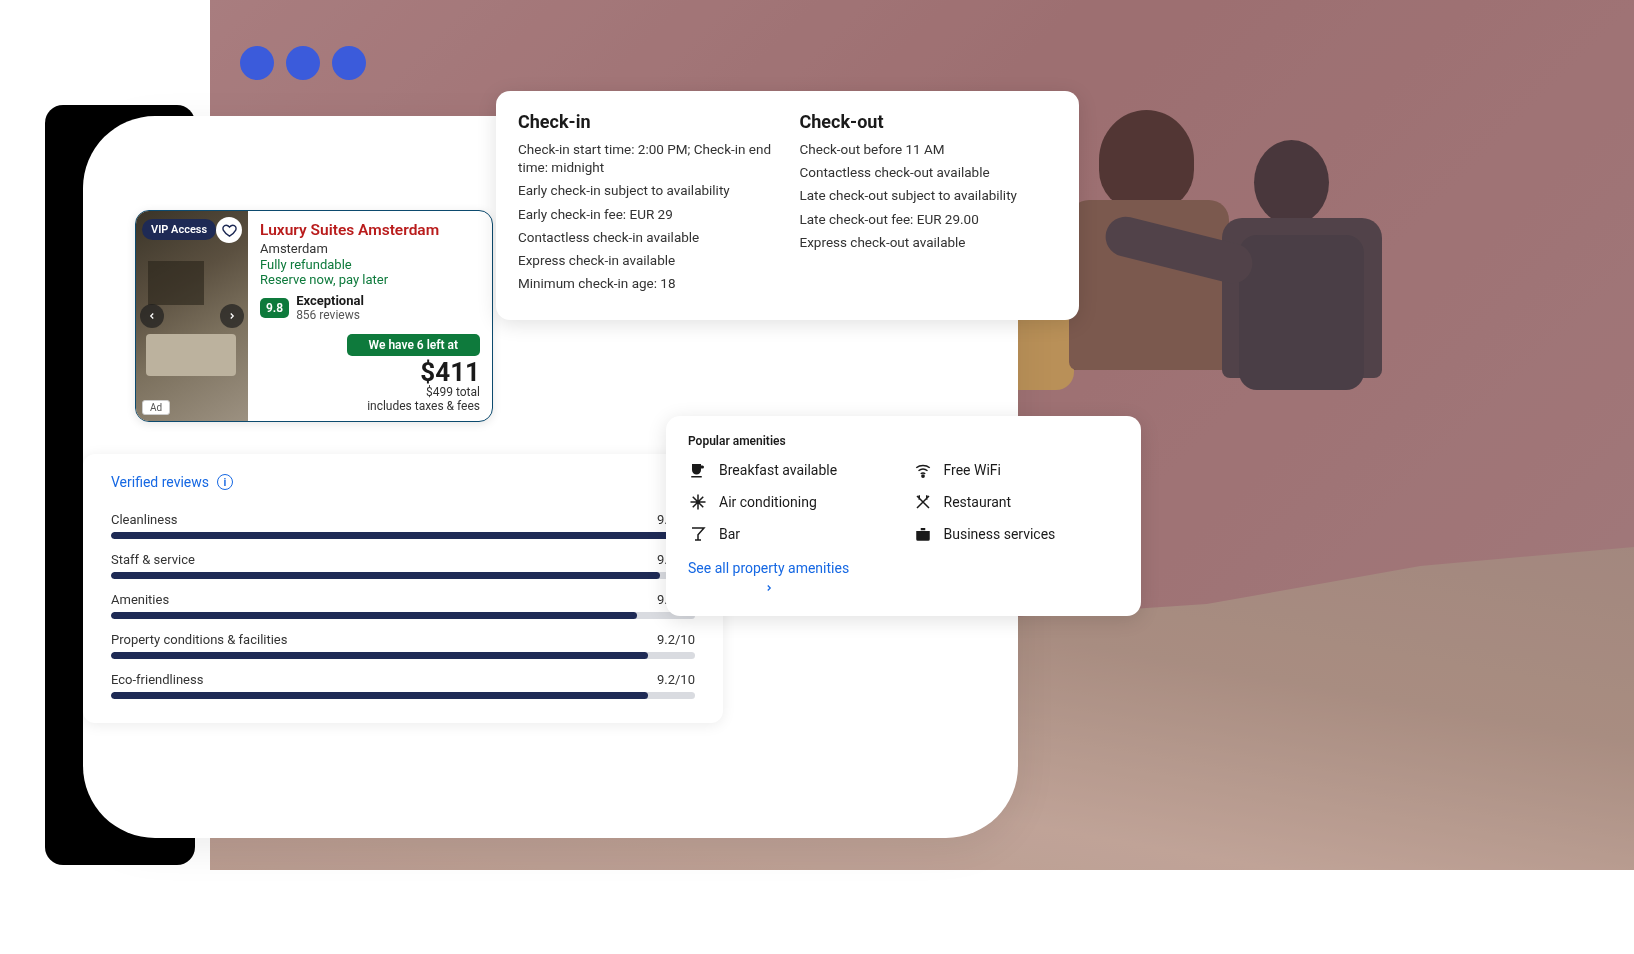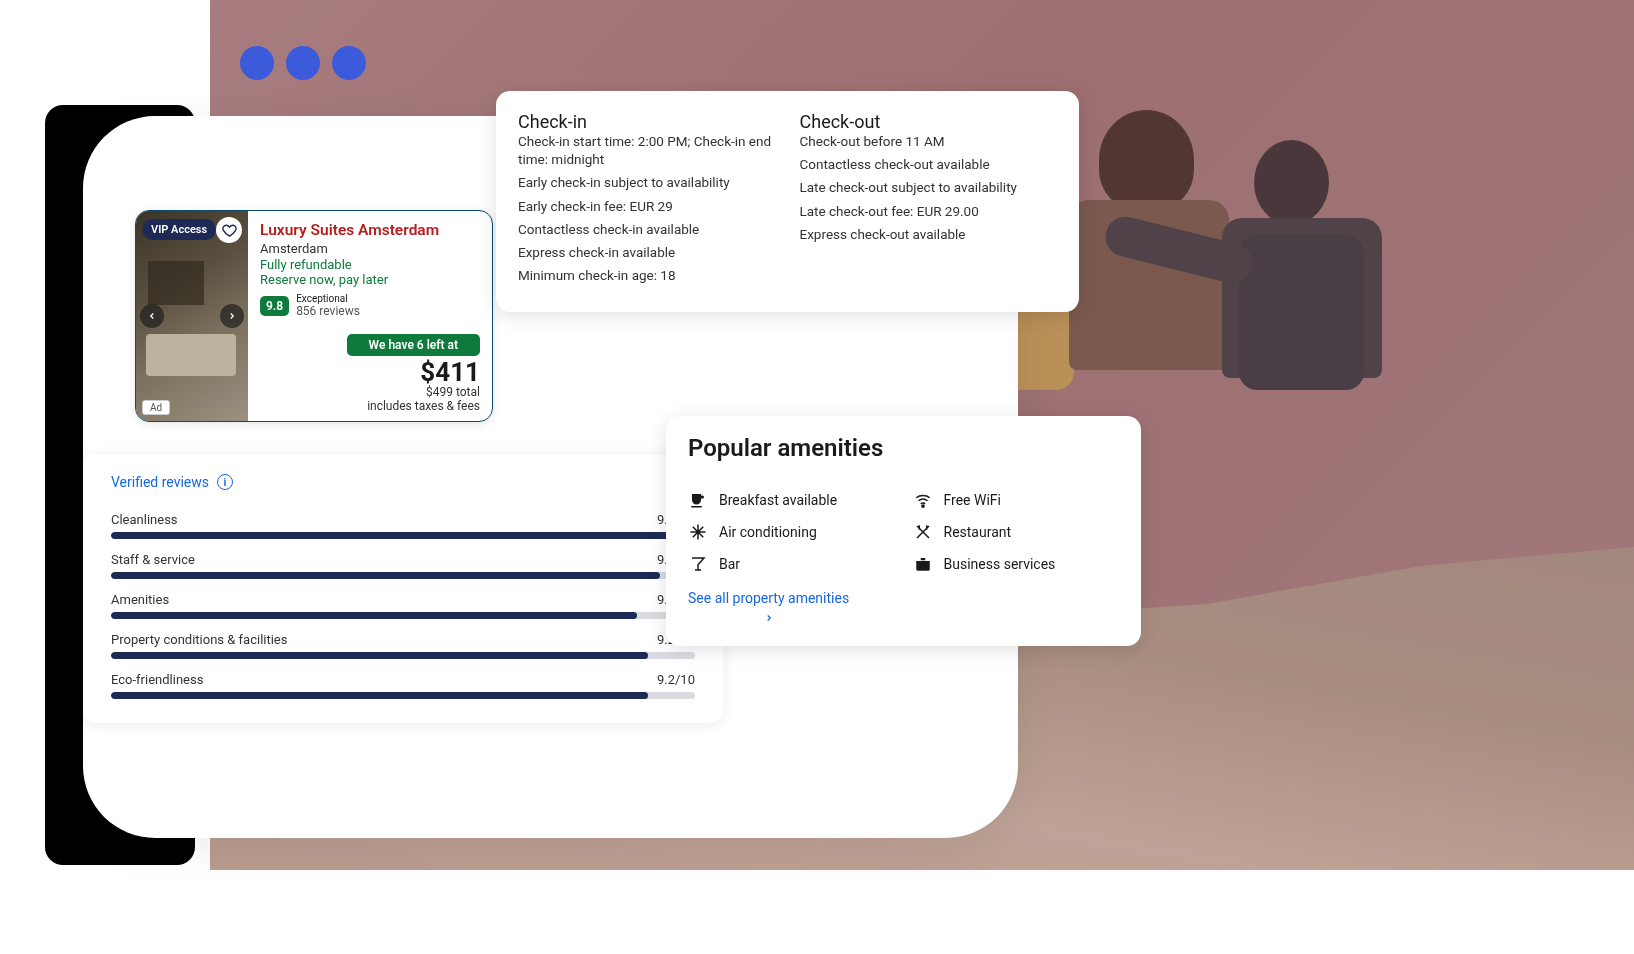--- a/index.html
+++ b/index.html
@@ -173,21 +173,21 @@
     display: flex;
     flex-direction: column;
     font-size: 13px;
   }
   .hotel-title { font-size: 15.5px; font-weight: 600; color: #b91c1c; margin-bottom: 2px; }
   .hotel-loc { color: #333; margin-bottom: 1px; }
   .refundable { color: #0e7a3c; }
   .reserve { color: #0e7a3c; margin-bottom: 6px; }
   .rating-row { display: flex; align-items: center; gap: 7px; }
   .rating-badge { background: #0e7a3c; color: #fff; font-weight: 600; font-size: 12px; padding: 3px 6px; border-radius: 5px; }
-  .rating-text { font-weight: 400; font-size: 10px; color: #1a1a1a; }
+  .rating-text { font-weight: 700; font-size: 13px; color: #1a1a1a; }
   .reviews { font-size: 12px; color: #555; }
   .price-block { margin-top: auto; text-align: right; }
   .left-badge { display: inline-block; background: #0e7a3c; color: #fff; font-size: 12px; font-weight: 600; padding: 4px 22px; border-radius: 5px; margin-bottom: 3px; }
   .price { font-size: 26px; font-weight: 700; color: #1a1a1a; line-height: 1; }
   .total { font-size: 12px; color: #333; }
   .taxes { font-size: 12px; color: #333; }
 
   .reviews-section {
     position: absolute;
     left: 0;
@@ -215,34 +215,34 @@
     background: #fff;
     border-radius: 14px;
     padding: 20px 22px 22px 22px;
     box-shadow: 0 4px 20px rgba(0,0,0,0.12);
     display: flex;
     gap: 24px;
     font-size: 13.5px;
     color: #333;
   }
   .checkin-col { flex: 1; }
-  .checkin-col h3 { font-size: 18px; font-weight: 400; color: #1a1a1a; }
+  .checkin-col h3 { font-size: 18px; font-weight: 700; color: #1a1a1a; margin-bottom: 8px; }
   .checkin-col div { margin-bottom: 5px; line-height: 1.35; }
 
   .amenities-card {
     position: absolute;
     left: 583px;
     top: 300px;
     width: 475px;
     background: #fff;
     border-radius: 14px;
     padding: 18px 22px 20px 22px;
     box-shadow: 0 4px 20px rgba(0,0,0,0.12);
   }
-  .amenities-card h3 { font-size: 24px; font-weight: 600; color: #1a1a1a; margin-bottom: 28px; }
+  .amenities-card h3 { font-size: 12px; font-weight: 600; color: #1a1a1a; margin-bottom: 12px; }
   .amenity-grid { display: grid; grid-template-columns: 1fr 1fr; row-gap: 12px; column-gap: 18px; margin-bottom: 14px; }
   .amenity { display: flex; align-items: center; gap: 11px; font-size: 14px; color: #1a1a1a; }
   .amenity-icon { width: 20px; height: 20px; display: inline-flex; align-items: center; justify-content: center; color: #1a1a1a; }
   .see-all { color: #1668e3; font-size: 14px; display: inline-flex; align-items: center; gap: 6px; flex-direction: column; }
   .chevron { font-size: 12px; color: #1668e3; }
 
 </style>
 </head>
 <body>
 

